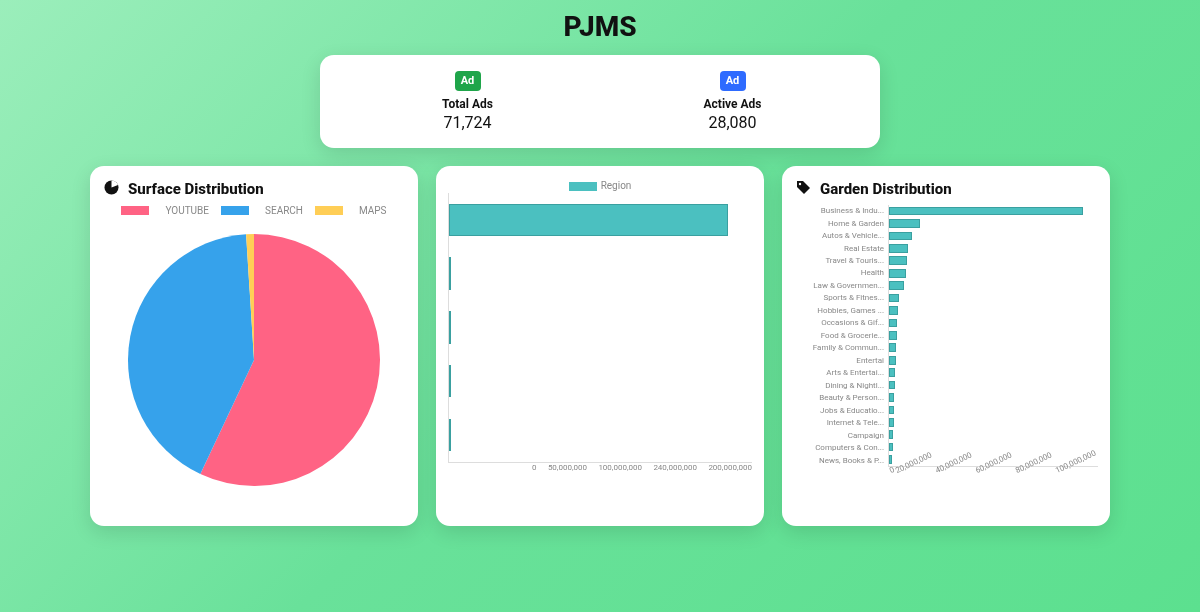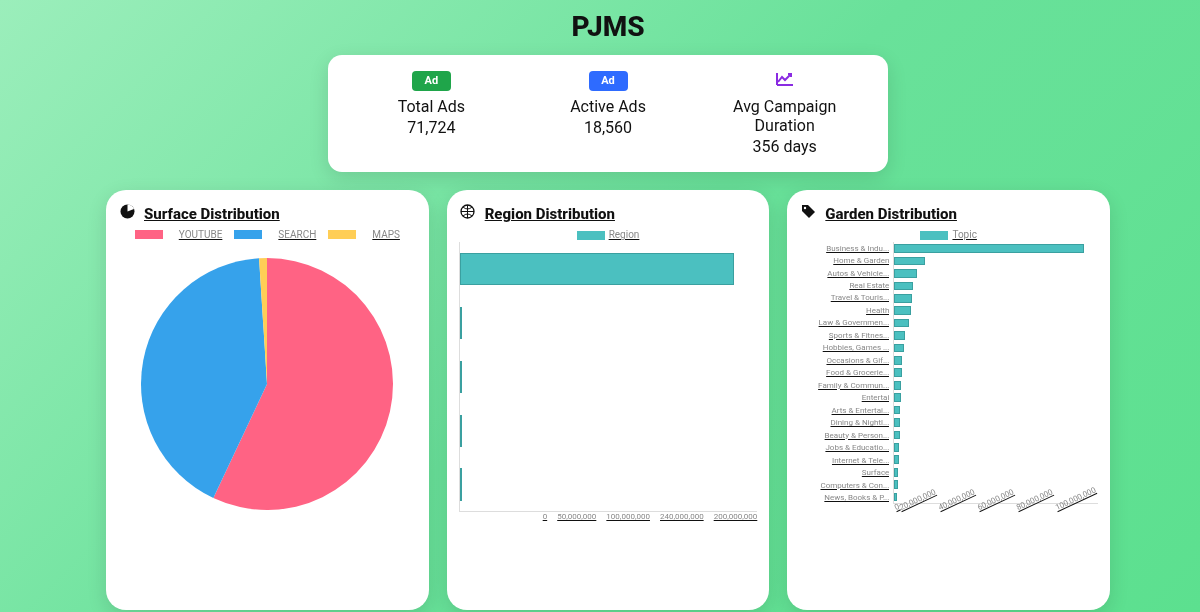--- a/index.html
+++ b/index.html
@@ -5,21 +5,21 @@
   * { box-sizing: border-box; margin: 0; padding: 0; }
   html, body { width: 1200px; height: 612px; }
   body {
     font-family: -apple-system, BlinkMacSystemFont, "Segoe UI", Roboto, Helvetica, Arial, sans-serif;
     background: linear-gradient(135deg, #9beebb 0%, #69e19a 50%, #5ce08f 100%);
     overflow: hidden;
     color: #111;
   }
   .page {
     width: 1200px;
-    padding: 10px 0 0 16px;
+    padding: 10px 0 0 0;
   }
   .title {
     text-align: center;
     font-size: 28px;
     font-weight: 800;
     margin-bottom: 12px;
   }
   .stats-card {
     background: #fff;
     border-radius: 14px;
@@ -41,63 +41,62 @@
     gap: 10px;
   }
   .stat {
     text-align: center;
     flex: 1;
   }
   .stat .ic {
     display: inline-flex;
     align-items: center;
     justify-content: center;
-    width: 39px; height: 20px;
+    width: 26px; height: 20px;
     border-radius: 4px;
     font-size: 11px;
     font-weight: 700;
     color: #fff;
+    margin-bottom: 6px;
   }
   .ic-green { background: #1fa54a; }
   .ic-blue  { background: #2e6bff; }
   .ic-purple {
     background: none; color: #8a2be2; width: auto; height: auto;
     font-size: 18px;
   }
   .ic-red {
     background: none; color: #d02828; width: auto; height: auto;
     font-size: 18px;
   }
   .stat .lbl {
-    font-size: 16px;
-    font-weight: 400;
+    font-size: 12px;
+    font-weight: 700;
     line-height: 1.2;
     margin-bottom: 2px;
-    margin-top: 6px;
   }
   .stat .val {
     font-size: 16px;
     font-weight: 400;
   }
 
   .charts-row {
     display: flex;
     gap: 18px;
     padding: 0 90px;
   }
   .chart-card {
     background: #fff;
-    border-radius: 20px;
+    border-radius: 14px;
     box-shadow: 0 6px 20px rgba(0,0,0,0.12);
     padding: 14px 12px 10px 12px;
     flex: 1;
     position: relative;
-    height: 420px;
+    height: 360px;
     overflow: hidden;
-    text-decoration: underline;
   }
   .chart-head {
     display: flex;
     align-items: center;
     gap: 8px;
     font-size: 15px;
     font-weight: 800;
     margin-bottom: 6px;
   }
   .chart-head .hicon { font-size: 15px; width: 18px; text-align: center; }
@@ -196,32 +195,21 @@
   <div class="stats-card">
     <div class="stats-row">
       <div class="stat">
         <span class="ic ic-green">Ad</span>
         <div class="lbl">Total Ads</div>
         <div class="val">71,724</div>
       </div>
       <div class="stat">
         <span class="ic ic-blue">Ad</span>
         <div class="lbl">Active Ads</div>
-        <div class="val">18,560</div>
-      </div>
-      <div class="stat">
-        <span class="ic ic-purple">
-          <svg width="20" height="16" viewBox="0 0 20 16">
-              <path d="M2 14 L2 2 M2 14 L18 14" stroke="#8a2be2" stroke-width="2" fill="none"></path>
-              <path d="M3 11 L7 6 L10 9 L16 3" stroke="#8a2be2" stroke-width="2" fill="none"></path>
-              <path d="M13 3 L16 3 L16 6" stroke="#8a2be2" stroke-width="2" fill="none"></path>
-            </svg>
-        </span>
-        <div class="lbl">Avg Campaign Duration</div>
-        <div class="val">356 days</div>
+        <div class="val">28,080</div>
       </div>
     </div>
   </div>
 
   <div class="charts-row">
 
     <div class="chart-card">
       <div class="chart-head">
         <span class="hicon">
           <svg width="15" height="15" viewBox="0 0 15 15">
@@ -248,29 +236,20 @@
       <div class="pie-wrap">
         <svg id="pie-svg" width="260" height="260" viewBox="-130 -130 260 260">
             <path d="M0 0 L7.715274834628325e-15 -126 A126 126 0 1 1 -53.648190737199116 114.00820861071848 Z" fill="#ff6384"></path>
             <path d="M0 0 L-53.648190737199116 114.00820861071848 A126 126 0 0 1 -7.911605460693576 -125.75136778196222 Z" fill="#36a2eb"></path>
             <path d="M0 0 L-7.911605460693576 -125.75136778196222 A126 126 0 0 1 -2.3145824503884975e-14 -126 Z" fill="#ffce56"></path>
           </svg>
       </div>
     </div>
 
     <div class="chart-card">
-      <div class="chart-head">
-        <span class="hicon">
-          <svg width="15" height="15" viewBox="0 0 15 15">
-              <circle cx="7.5" cy="7.5" r="6.5" fill="none" stroke="#111" stroke-width="1.3"></circle>
-              <path d="M1 7.5 H14 M7.5 1 V14 M3 3 Q7.5 7 12 3 M3 12 Q7.5 8 12 12" stroke="#111" stroke-width="1" fill="none"></path>
-            </svg>
-        </span>
-        <span>Region Distribution</span>
-      </div>
       <div class="bar-legend"><span class="sw2"></span><span>Region</span></div>
       <div class="hbar-area">
         <div class="hbar-plot" id="region-plot">
             <div class="row">
               <div class="bar" style="width: 92%;"></div>
             </div>
             <div class="row">
               <div class="bar" style="width: 0.75%;"></div>
             </div>
             <div class="row">
@@ -296,42 +275,41 @@
     <div class="chart-card topics">
       <div class="chart-head">
         <span class="hicon">
           <svg width="15" height="15" viewBox="0 0 15 15">
               <path d="M1 1 H7 L14 8 L8 14 L1 7 Z" fill="#111"></path>
               <circle cx="4" cy="4" r="1.2" fill="#fff"></circle>
             </svg>
         </span>
         <span>Garden Distribution</span>
       </div>
-      <div class="bar-legend"><span class="sw2"></span><span>Topic</span></div>
       <div class="hbar-area" style="height:262px">
         <div class="hbar-labels" id="topic-labels" style="width:94px">
             <div>Business &amp; Indu...</div>
             <div>Home &amp; Garden</div>
             <div>Autos &amp; Vehicle...</div>
             <div>Real Estate</div>
             <div>Travel &amp; Touris...</div>
             <div>Health</div>
             <div>Law &amp; Governmen...</div>
             <div>Sports &amp; Fitnes...</div>
             <div>Hobbies, Games ...</div>
             <div>Occasions &amp; Gif...</div>
             <div>Food &amp; Grocerie...</div>
             <div>Family &amp; Commun...</div>
             <div>Entertai</div>
             <div>Arts &amp; Entertai...</div>
             <div>Dining &amp; Nightl...</div>
             <div>Beauty &amp; Person...</div>
             <div>Jobs &amp; Educatio...</div>
             <div>Internet &amp; Tele...</div>
-            <div>Surface</div>
+            <div>Campaign</div>
             <div>Computers &amp; Con...</div>
             <div>News, Books &amp; P...</div>
           </div>
         <div class="hbar-plot" id="topic-plot">
             <div class="row">
               <div class="bar" style="width: 93%;"></div>
             </div>
             <div class="row">
               <div class="bar" style="width: 15%;"></div>
             </div>

